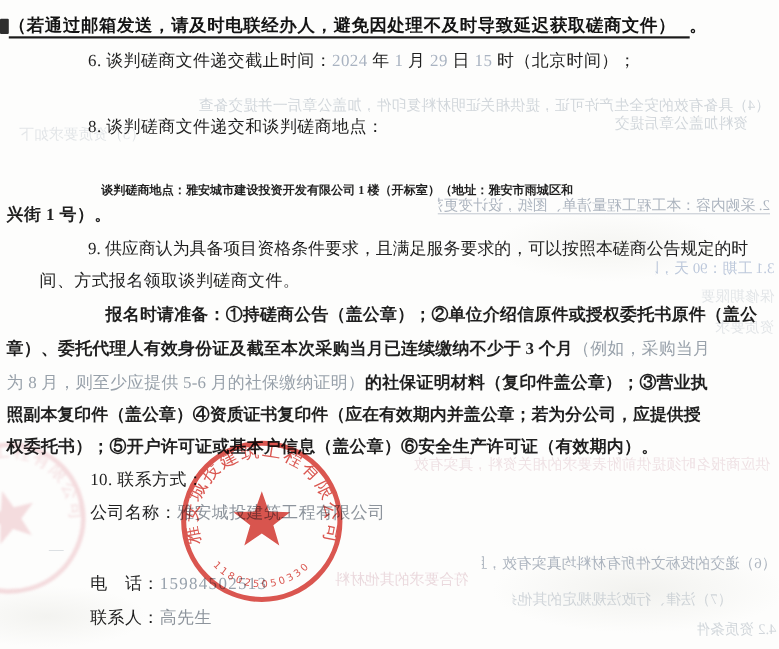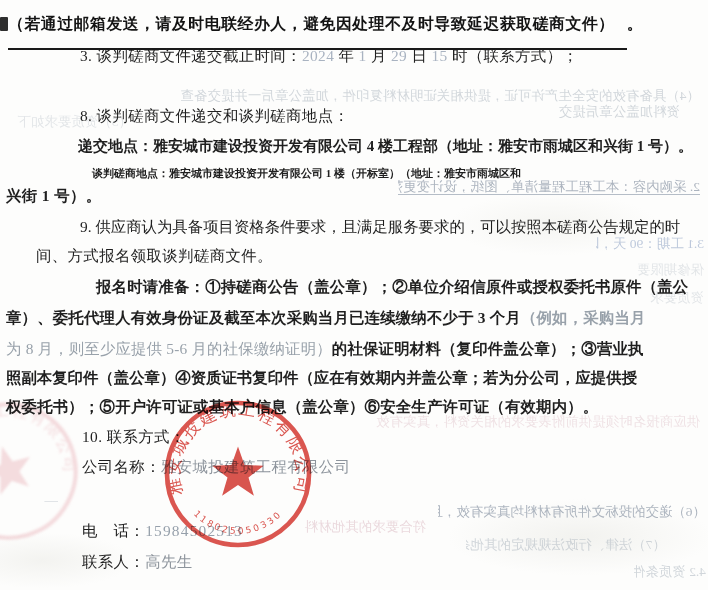--- a/index.html
+++ b/index.html
@@ -9,21 +9,21 @@
     background-image:
       radial-gradient(ellipse 190px 55px at 82% 91%, #f2f2ef 0%, rgba(242,242,239,0) 70%),
       radial-gradient(ellipse 150px 45px at 78% 38%, #f5f5f2 0%, rgba(245,245,242,0) 70%),
       radial-gradient(ellipse 130px 40px at 6% 95%, #f3f3f0 0%, rgba(243,243,240,0) 70%);
     font-family:"Liberation Serif","DejaVu Serif",serif;
     color:#1f1f1f;
   }
   .line{position:absolute;font-size:15.4px;line-height:20px;letter-spacing:.4px;white-space:nowrap;}
   .b{font-weight:700;}
   .note{font-size:15.8px;font-weight:700;letter-spacing:.6px;color:#141414;}
-  .note .u{border-bottom:2px solid #1a1a1a;padding:0 12px 16px 0;}
+  .note .u{border-bottom:2px solid #1a1a1a;padding:0 12px 1px 0;}
   .num{color:#a9b3c1;}
   .gray{color:#98a1aa;}
   .muted{color:#8d949c;}
   .dark{color:#34383d;}
   .phone{letter-spacing:1.2px;color:#96a0ab;}
   
   .bt{position:absolute;transform:scaleX(-1);color:#a7b1bb;opacity:.5;filter:blur(.55px);
       font-size:13.5px;white-space:nowrap;overflow:hidden;line-height:16px;}
   .bt-dk{color:#8e99a8;opacity:.72;}
   .bt-blue{color:#93a6c6;opacity:.6;}
@@ -54,36 +54,35 @@
   <div class="bt" style="top:564px;left:634px;width:72px;">4.2 资质条件</div>
   <div class="bt" style="top:492px;left:28px;width:30px;">—</div>
 
   <div class="corner-mark"></div>
 
   <div class="line note" style="top:14px;left:8px;">
     <span class="u">（若通过邮箱发送，请及时电联经办人，避免因处理不及时导致延迟获取磋商文件）</span><span>。</span>
   </div>
 
   <div class="line" style="top:46px;left:80px;">
-    <span>3. 谈判磋商文件递交截止时间：</span><span class="num">2024</span><span> 年 </span><span class="num">1</span><span> 月 </span><span class="num">29</span><span> 日 </span><span class="num">15</span><span> 时（联系方式）；</span>
+    <span>6. 谈判磋商文件递交截止时间：</span><span class="num">2024</span><span> 年 </span><span class="num">1</span><span> 月 </span><span class="num">29</span><span> 日 </span><span class="num">15</span><span> 时（北京时间）；</span>
   </div>
 
 
   <div class="line" style="top:106px;left:80px;">8. 谈判磋商文件递交和谈判磋商地点：</div>
 
-  <div class="line b" style="top:136px;left:78px;font-size:15px;letter-spacing:0;">递交地点：雅安城市建设投资开发有限公司 4 楼工程部（地址：雅安市雨城区和兴街 1 号）。</div>
   <div class="line b" style="top:163px;left:92px;font-size:11px;letter-spacing:0;">谈判磋商地点：雅安城市建设投资开发有限公司 1 楼（开标室）（地址：雅安市雨城区和</div>
   <div class="line b" style="top:186px;left:6px;">兴街 1 号）。</div>
 
   <div class="line" style="top:217px;left:80px;letter-spacing:0;">9. 供应商认为具备项目资格条件要求，且满足服务要求的，可以按照本磋商公告规定的时</div>
   <div class="line" style="top:246px;left:6px;margin-left:30px;">间、方式报名领取谈判磋商文件。</div>
 
   <div class="line b" style="top:277px;left:96px;letter-spacing:.2px;">报名时请准备：①持磋商公告（盖公章）；②单位介绍信原件或授权委托书原件（盖公</div>
   <div class="line b" style="top:308px;left:6px;letter-spacing:.2px;">
-    <span>章）、委托代理人有效身份证及截至本次采购当月已连续缴纳不少于 3 个月</span><span class="gray" style="font-weight:700;">（例如，采购当月</span>
+    <span>章）、委托代理人有效身份证及截至本次采购当月已连续缴纳不少于 3 个月</span><span class="gray" style="font-weight:400;">（例如，采购当月</span>
   </div>
   <div class="line b" style="top:339px;left:6px;letter-spacing:.2px;">
     <span class="gray" style="font-weight:400;">为 8 月，则至少应提供 5-6 月的社保缴纳证明）</span><span>的社保证明材料（复印件盖公章）；③营业执</span>
   </div>
   <div class="line b" style="top:368px;left:6px;letter-spacing:0;">照副本复印件（盖公章）④资质证书复印件（应在有效期内并盖公章；若为分公司，应提供授</div>
   <div class="line b" style="top:397px;left:6px;letter-spacing:.2px;">权委托书）；⑤开户许可证或基本户信息（盖公章）⑥安全生产许可证（有效期内）。</div>
 
   <div class="line" style="top:427px;left:82px;">10. 联系方式：</div>
 
   <div class="line" style="top:457px;left:82px;">

